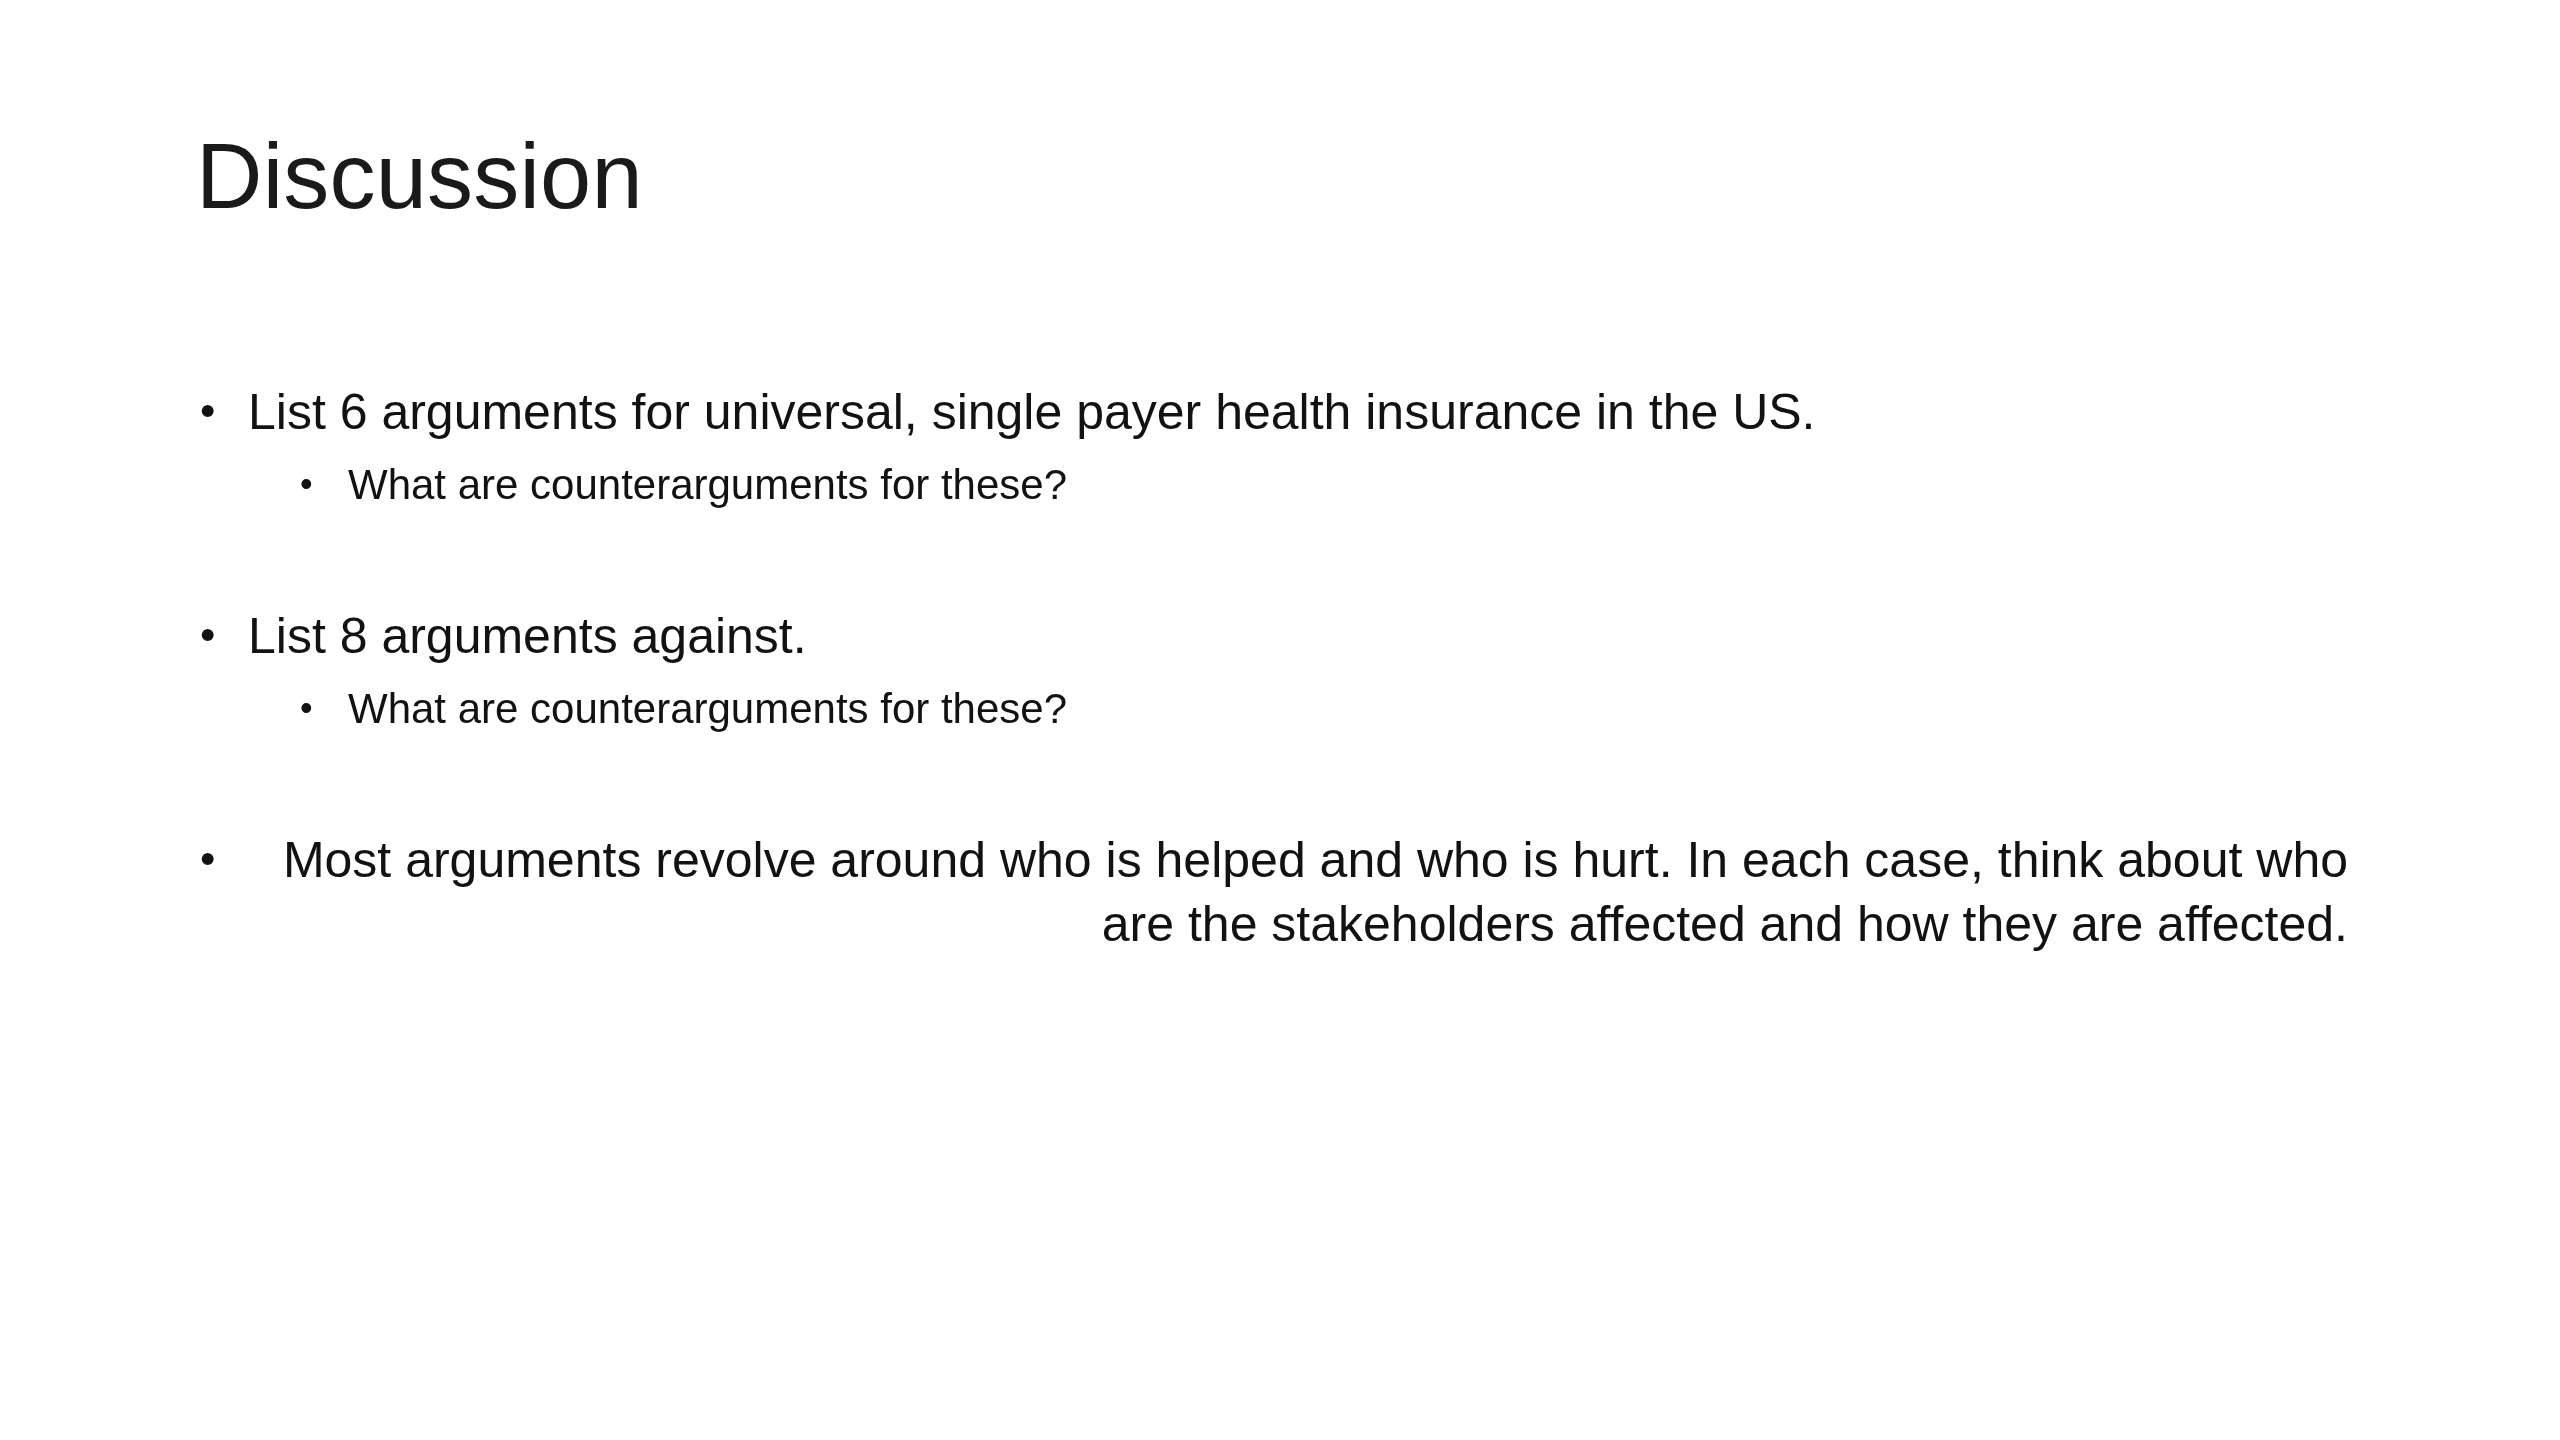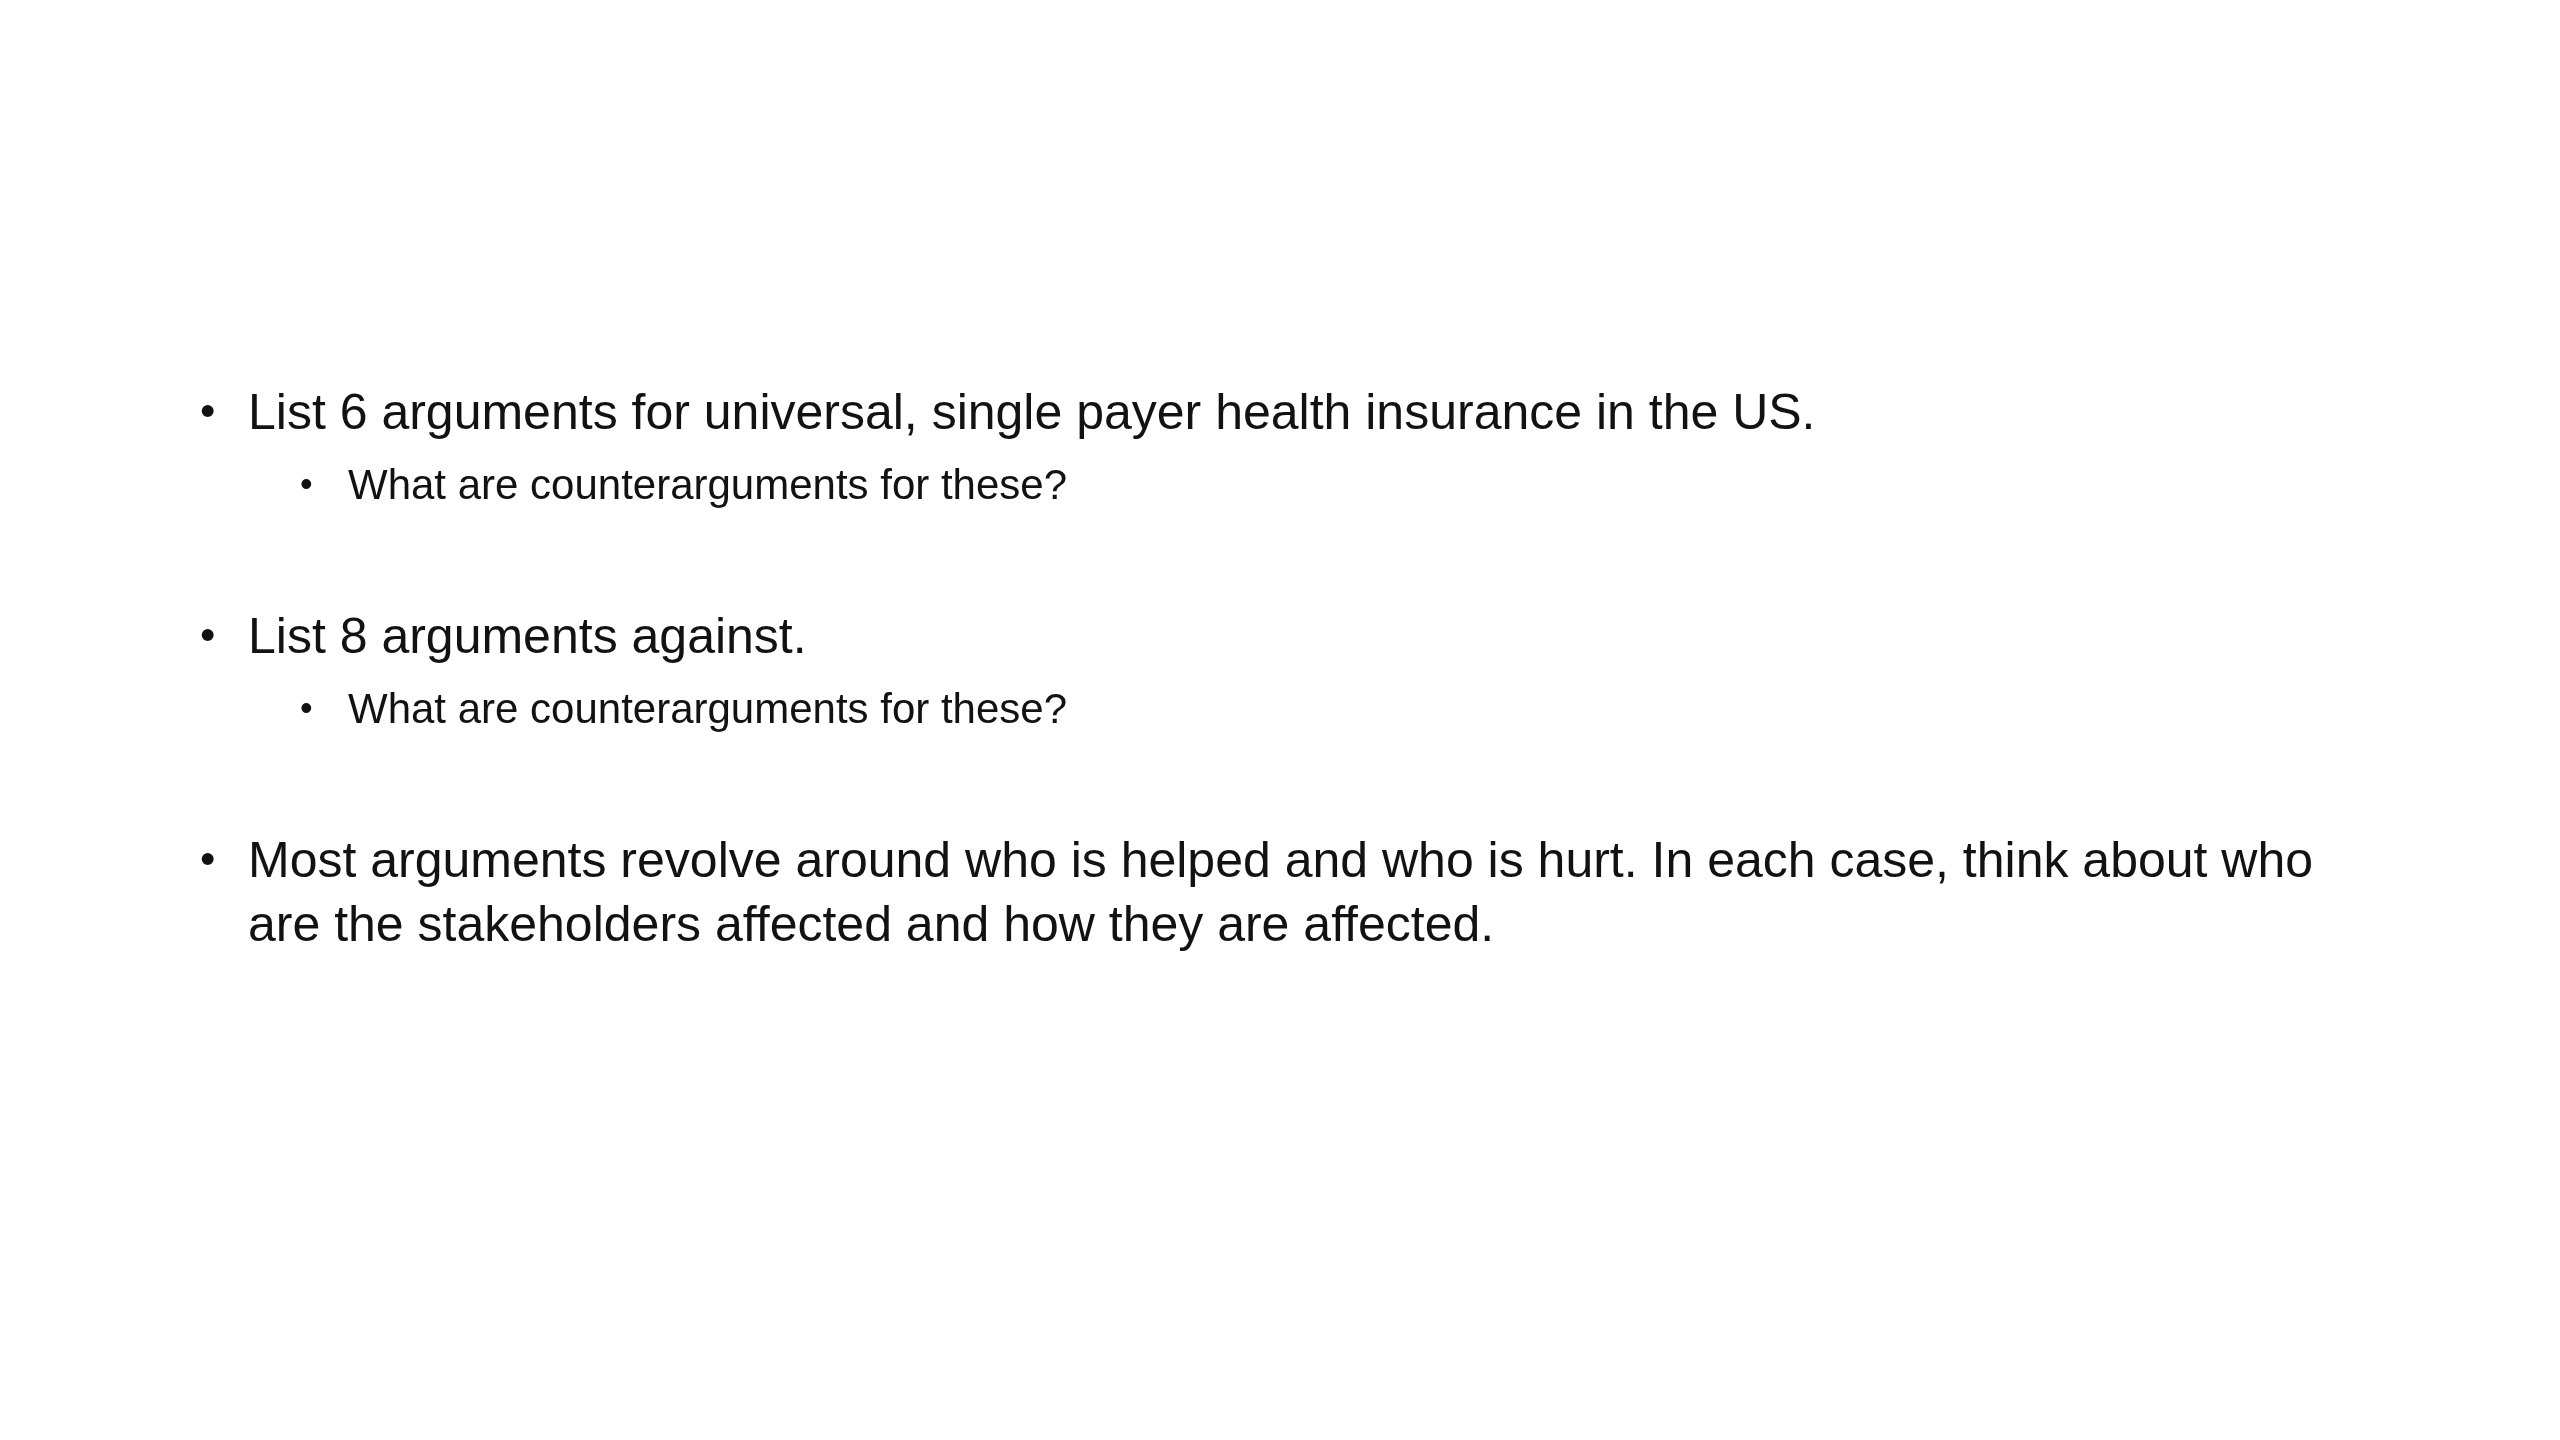--- a/index.html
+++ b/index.html
@@ -76,27 +76,29 @@
     font-size: 36px;
     line-height: 1.45;
     color: #121212;
   }
   .para-text {
     display: block;
     max-width: 2090px;
   }
   .wrap-narrow {
     max-width: 2100px;
+    text-align: right;
   }
 </style>
 </head>
 <body>
 
 <div class="slide">
 
+  <div class="slide-title">Discussion</div>
 
   <div class="body-block">
 
     <div class="bullet-group">
       <div class="lvl1">
         <span class="dot">•</span>
         <span class="para-text">List 6 arguments for universal, single payer health insurance in the US.</span>
       </div>
       <div class="lvl2">
         <span class="dot">•</span>

